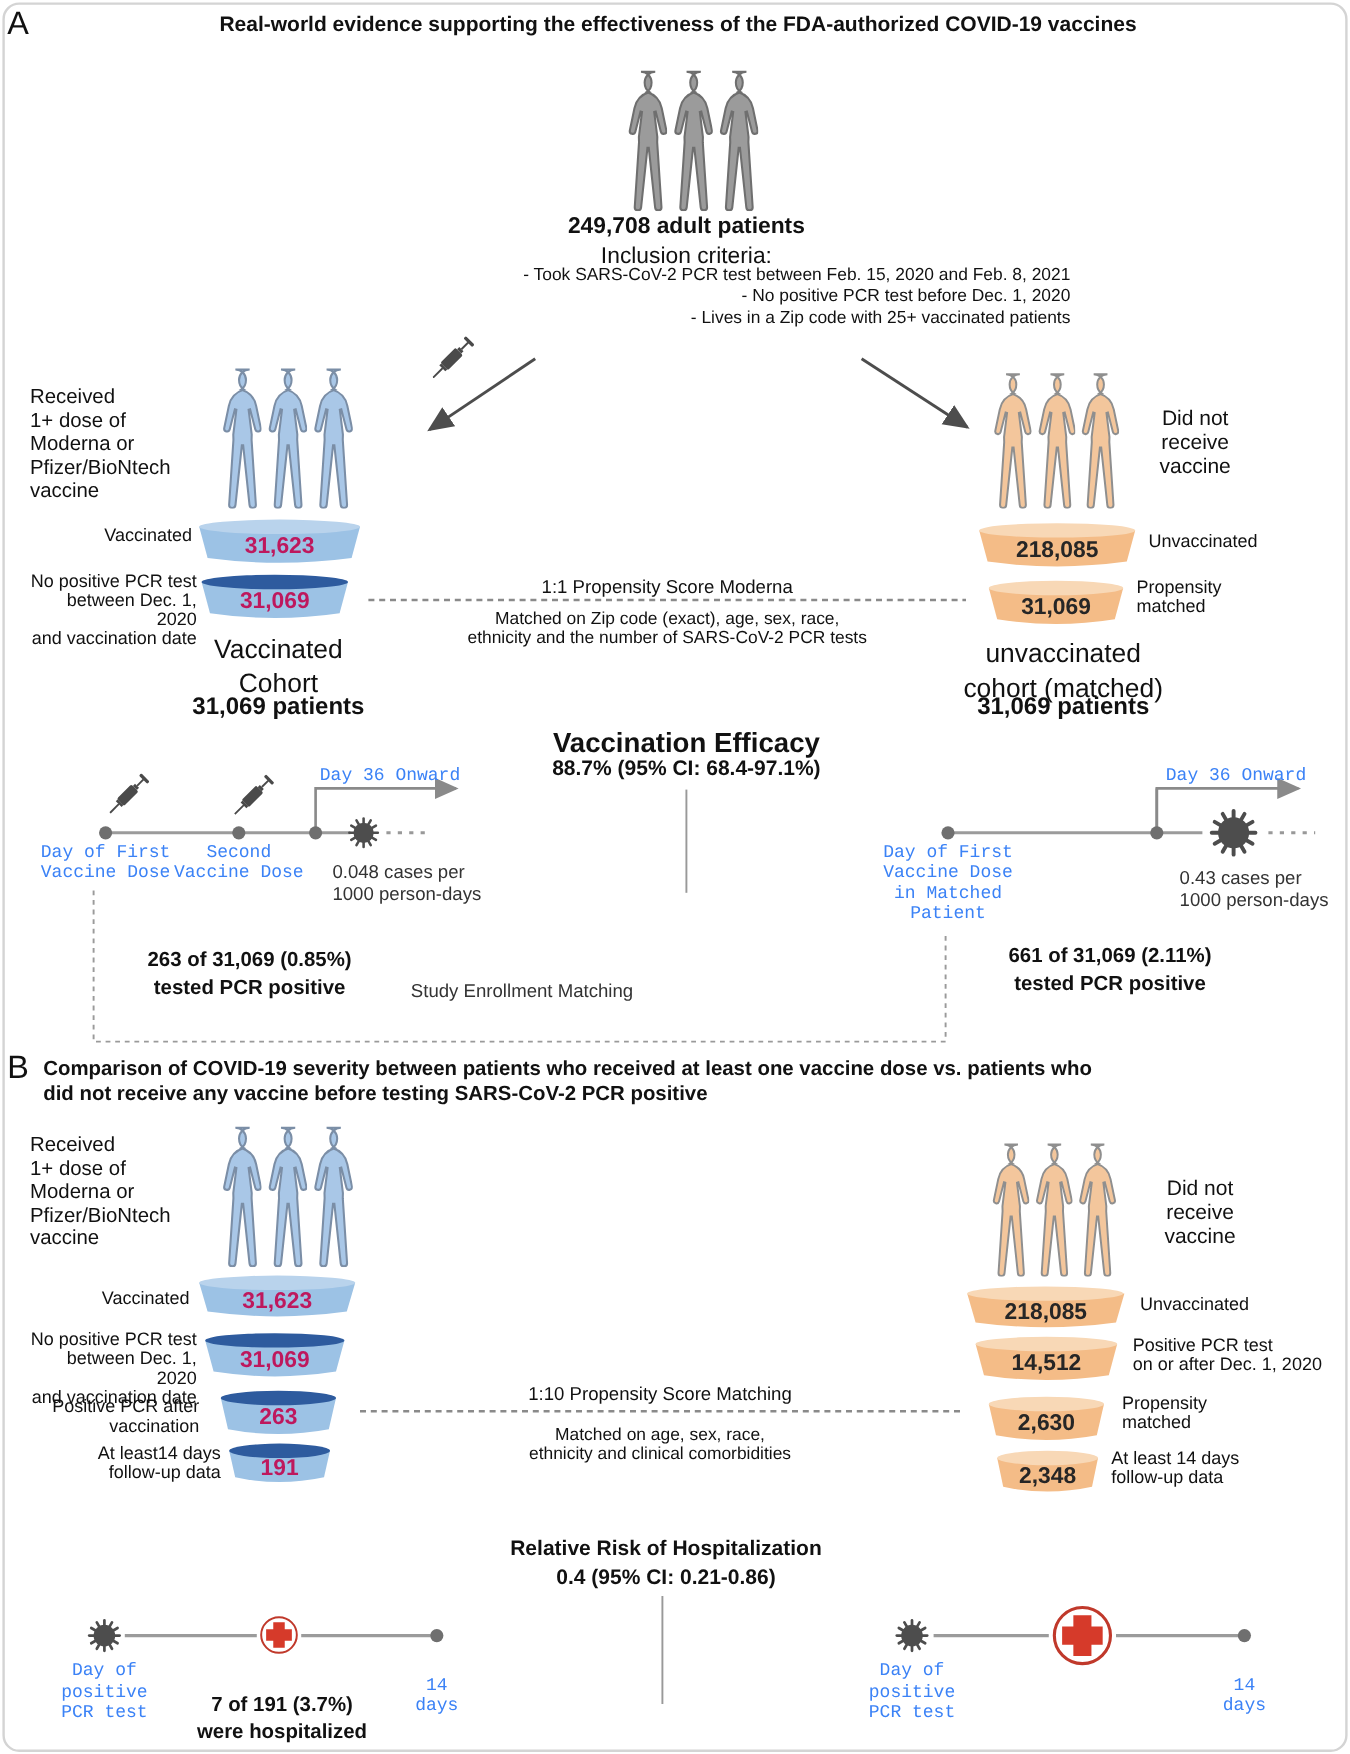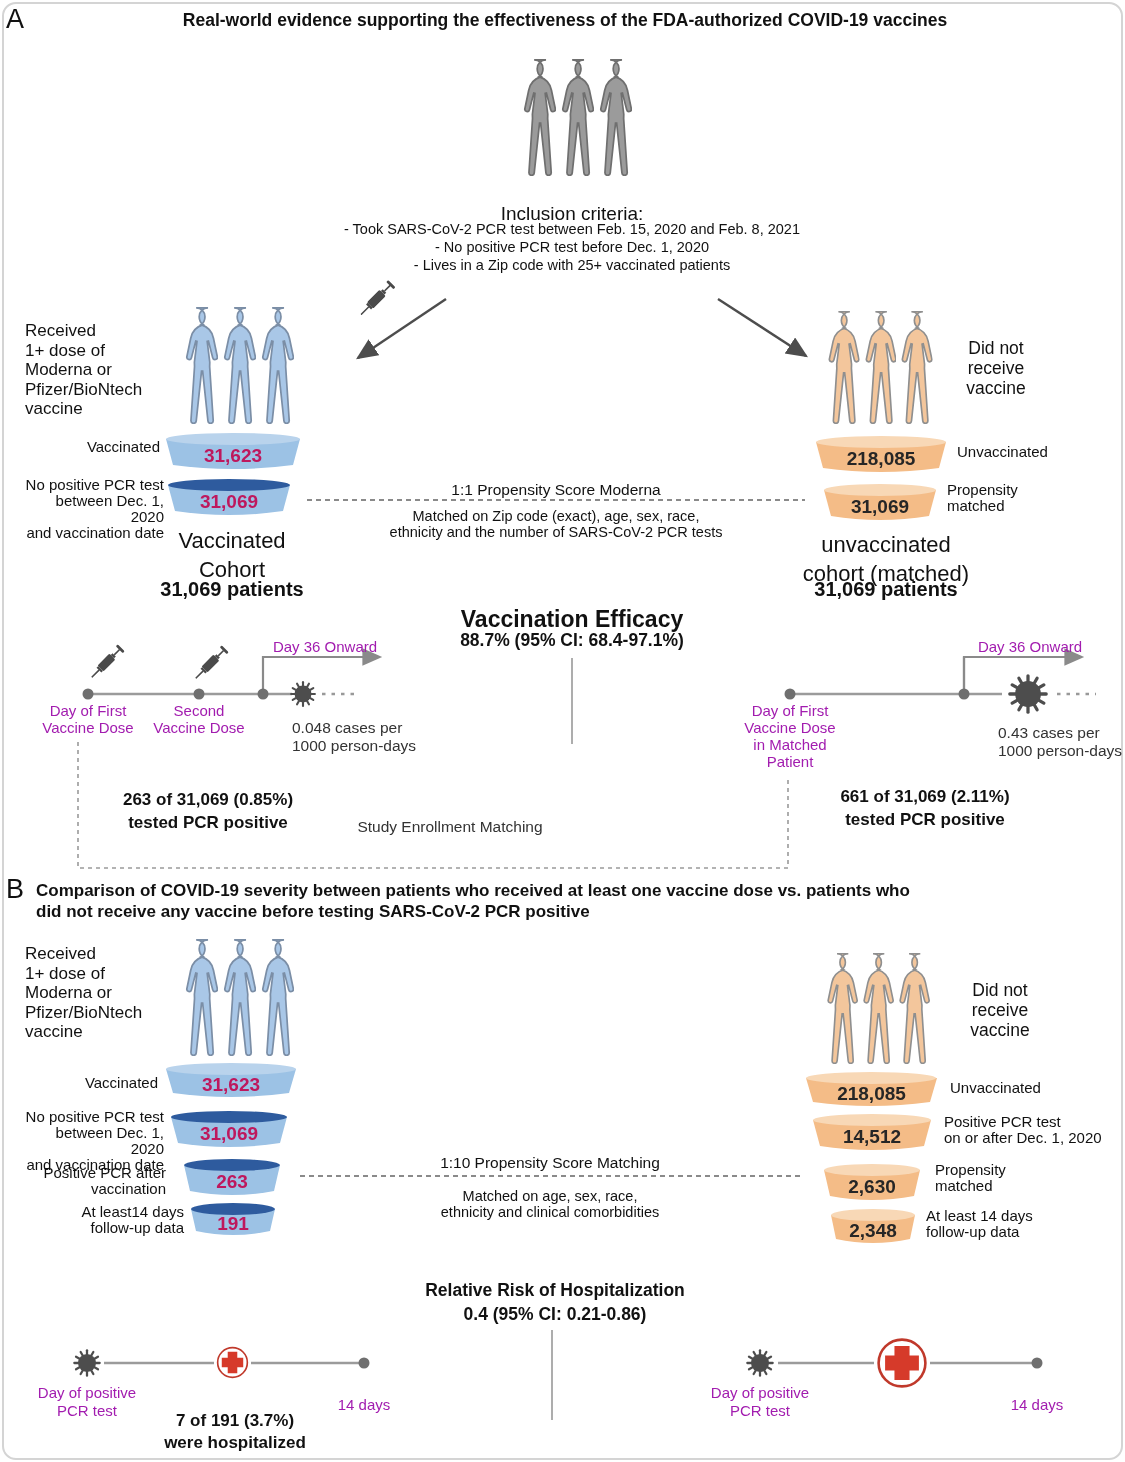--- a/index.html
+++ b/index.html
@@ -3,22 +3,22 @@
 <meta charset="utf-8">
 <style>
   html,body{margin:0;padding:0;background:#fff;}
   .figure{position:relative;width:1125px;height:1462px;background:#fff;
     font-family:"Liberation Sans",sans-serif;color:#111;overflow:hidden;}
   .frame{position:absolute;inset:2px;border:2px solid #d4d4d4;border-radius:14px;pointer-events:none;}
   .t{position:absolute;white-space:pre-line;line-height:1.15;}
   .b{font-weight:700;}
   .c{text-align:center;}
   .r{text-align:right;}
-  .gray{color:#a21caf;}
-  .dk{color:#333;margin-left:15px;}
+  .gray{color:#3b82f6;font-family:Liberation Mono, monospace;}
+  .dk{color:#333;}
   .lines{position:absolute;left:0;top:0;}
   .icon{position:absolute;}
   .pgroup{position:absolute;display:flex;justify-content:center;align-items:flex-end;}
   .person{display:block;height:100%;margin:0 -3px;}
   .p-gray{fill:#9b9b9b;stroke:#6f6f6f;stroke-width:1.4;}
   .p-blue{fill:#a9c7e7;stroke:#7b8ea6;stroke-width:1.4;}
   .p-orange{fill:#f3c69c;stroke:#8f8f8f;stroke-width:1.4;}
   .fbar{position:absolute;}
   .fbar svg{position:absolute;left:0;top:0;width:100%;height:100%;}
   .fbar .val{position:absolute;left:0;right:0;top:7px;bottom:0;display:flex;
@@ -126,22 +126,23 @@
         <use href="#sym-person"></use>
       </svg>
     <svg class="person p-gray" viewBox="0 0 36 96">
         <use href="#sym-person"></use>
       </svg>
     <svg class="person p-gray" viewBox="0 0 36 96">
         <use href="#sym-person"></use>
       </svg>
   </div>
 
+  <div class="t b c" style="left:372px;top:178px;width:400px;font-size:19px;">249,708 adult patients</div>
   <div class="t c" style="left:372px;top:203px;width:400px;font-size:19px;">Inclusion criteria:</div>
-  <div class="t c" style="left:252px;top:220px;width:640px;font-size:14.5px;line-height:18px;">- Took SARS-CoV-2 PCR test between Feb. 15, 2020 and Feb. 8, 2021
+  <div class="t c" style="left:252px;top:220px;width:640px;font-size:14.5px;line-height:18px;text-align:right;">- Took SARS-CoV-2 PCR test between Feb. 15, 2020 and Feb. 8, 2021
 - No positive PCR test before Dec. 1, 2020
 - Lives in a Zip code with 25+ vaccinated patients</div>
 
   <svg class="icon syr" style="left:354px;top:292px;width:46px;height:13px;" viewBox="0 0 52 14">
       <use href="#sym-syringe"></use>
     </svg>
 
   <div class="t" style="left:25px;top:321px;width:150px;font-size:17px;line-height:19.5px;">Received
 1+ dose of
 Moderna or

